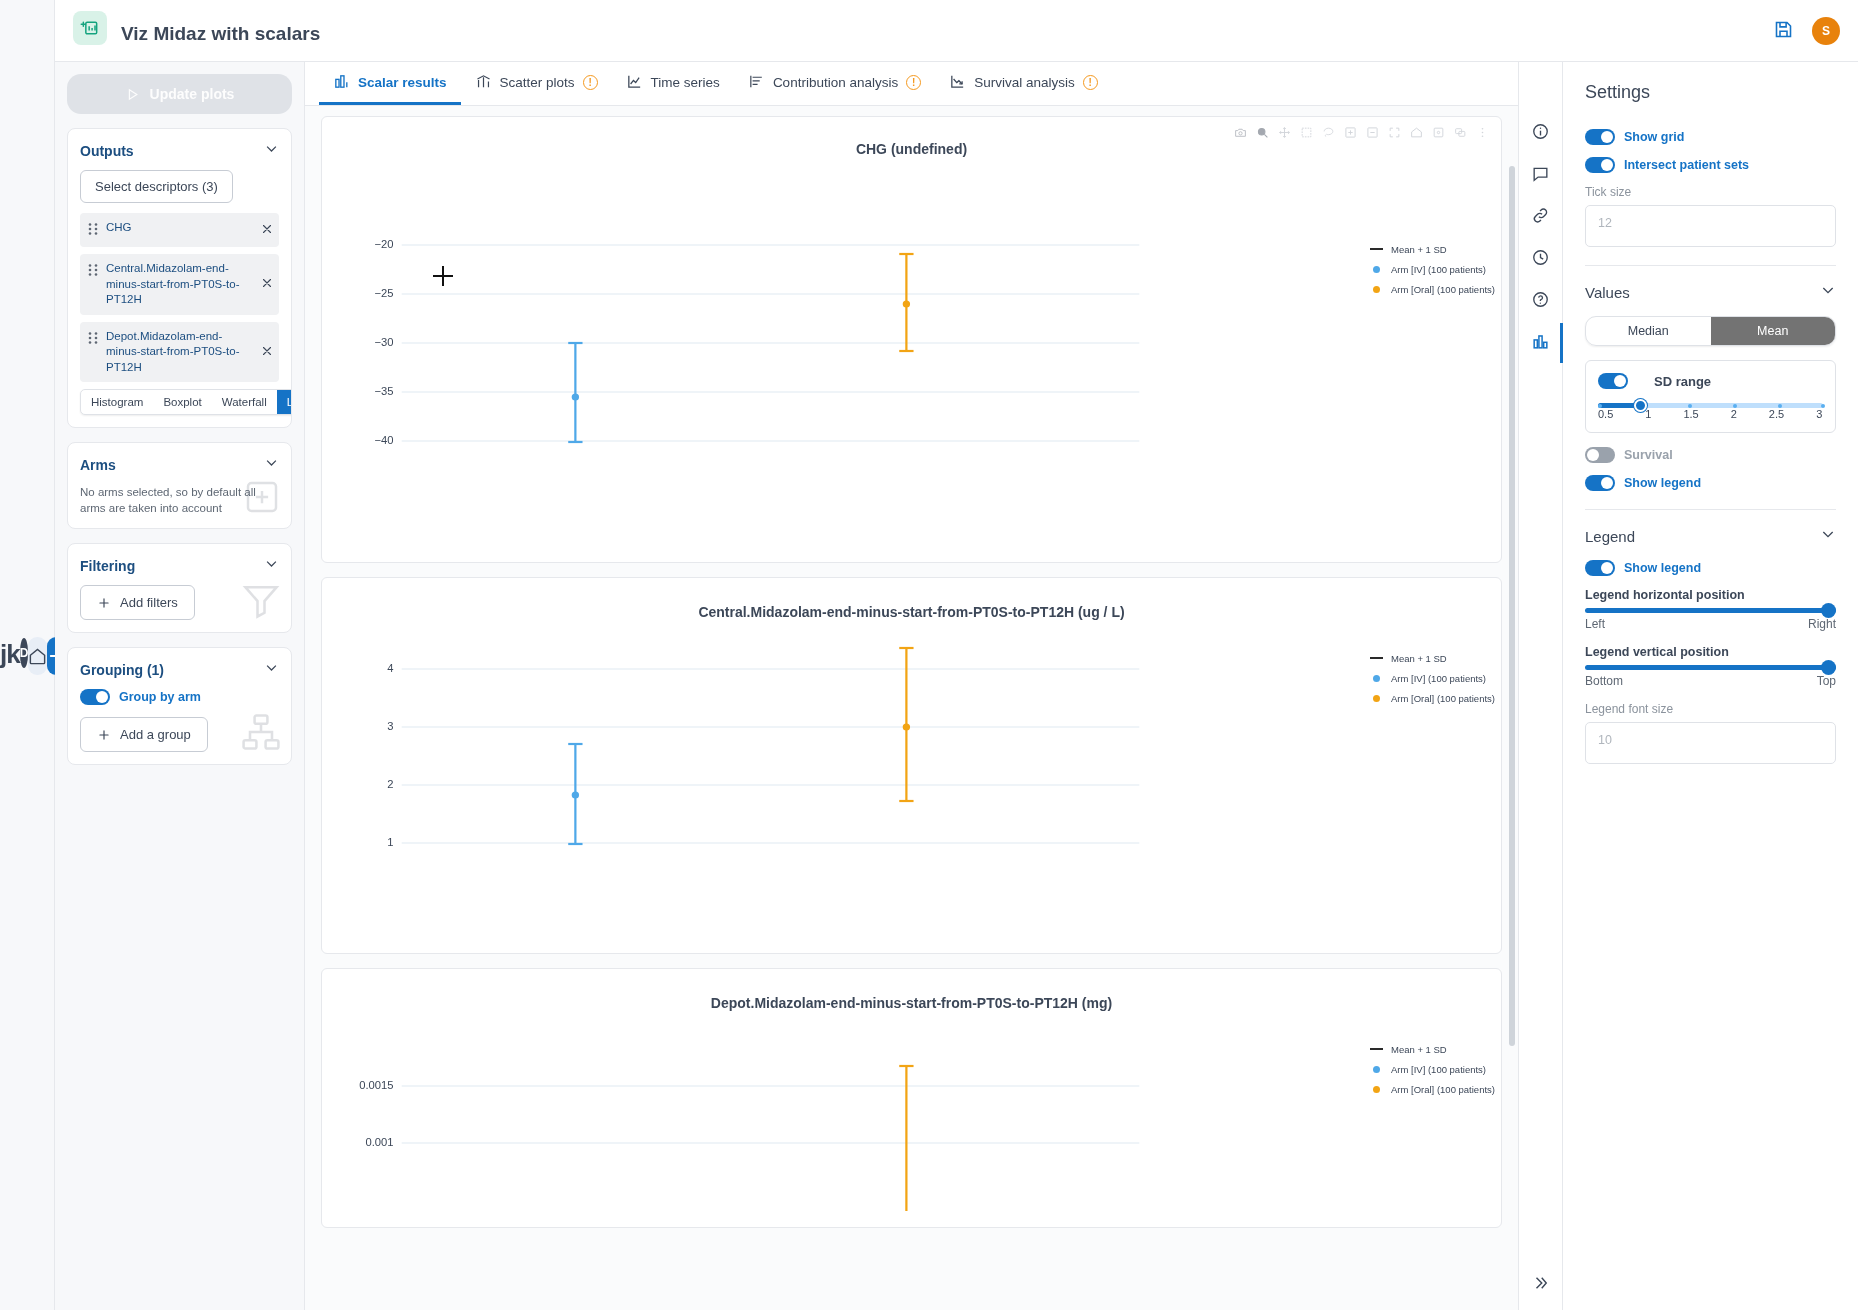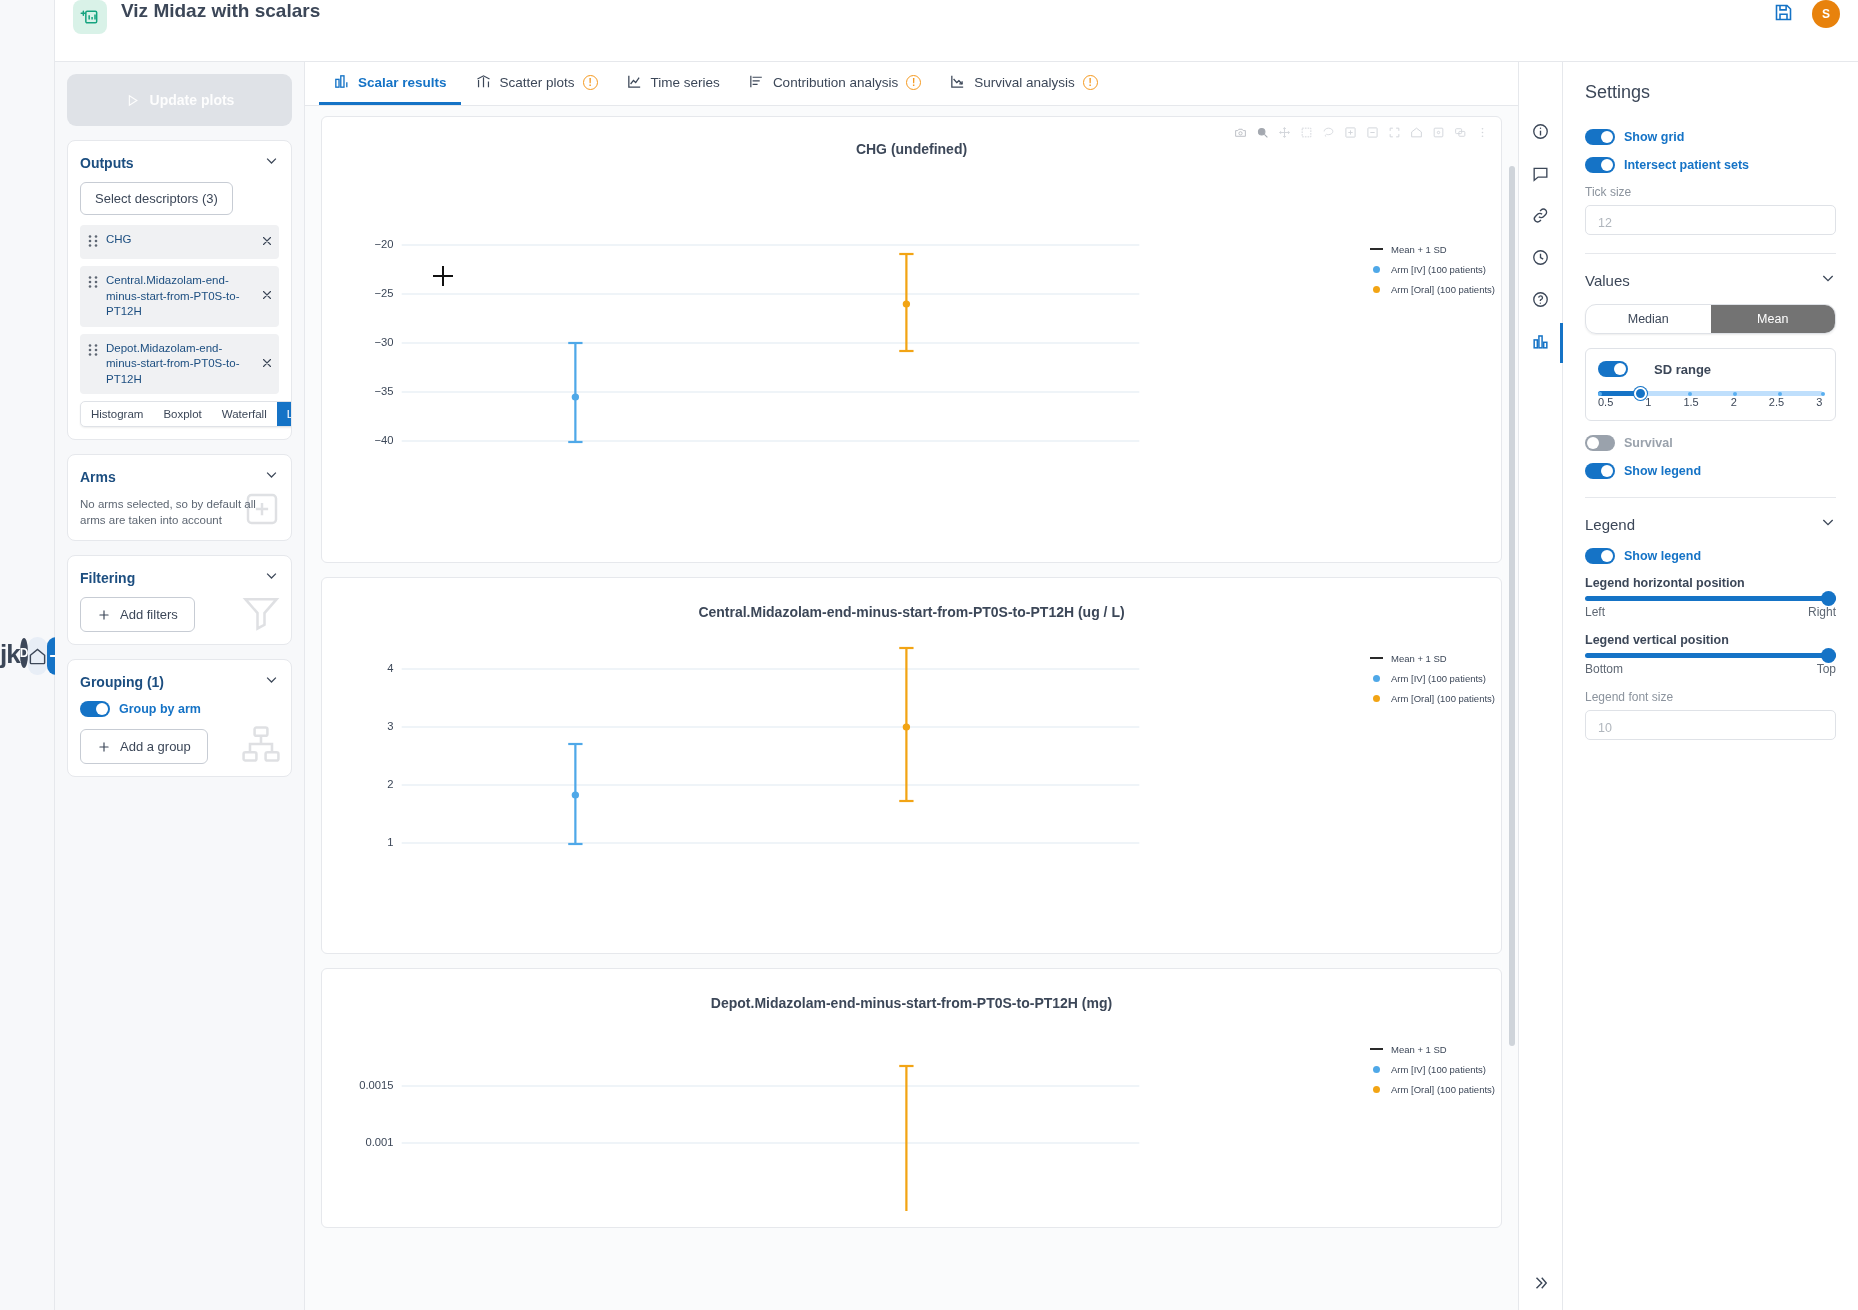--- a/index.html
+++ b/index.html
@@ -36,21 +36,21 @@
   .avatar-s-small {
     width: 22px; height: 22px; border-radius: 50%; background: #e8820c;
     color: #fff; font-size: 10px; font-weight: 700;
     display: flex; align-items: center; justify-content: center; margin-bottom: 16px;
   }
 
   
   .main-col { flex: 1 1 auto; display: flex; flex-direction: column; height: 1310px; }
   .topbar {
     height: 62px; background: #fff; border-bottom: 1px solid #e6e8ec;
-    display: flex; align-items: flex-start; padding: 0 18px; flex: 0 0 62px;
+    display: flex; align-items: flex-end; padding: 16px 18px; flex: 0 0 62px;
   }
   .app-icon {
     width: 34px; height: 34px; border-radius: 8px; background: #d9f2e8;
     display: flex; align-items: center; justify-content: center; margin-right: 14px;
   }
   .app-title { font-size: 19px; font-weight: 700; color: #3c4758; }
   .topbar-right { margin-left: auto; display: flex; align-items: center; gap: 18px; }
   .avatar-s {
     width: 28px; height: 28px; border-radius: 50%; background: #e8820c;
     color: #fff; font-size: 12px; font-weight: 700;
@@ -60,21 +60,21 @@
   
   .body-row { flex: 1 1 auto; display: flex; min-height: 0; }
 
   
   .leftpanel {
     width: 250px; flex: 0 0 250px; background: #f7f8fa;
     border-right: 1px solid #e6e8ec; padding: 12px 12px 0 12px;
     overflow: hidden;
   }
   .update-btn {
-    width: 100%; height: 52px; border-radius: 9px; background: #dfe2e7;
+    width: 100%; height: 40px; border-radius: 14px; background: #dfe2e7;
     color: #fdfdfd; font-size: 14px; font-weight: 700;
     display: flex; align-items: center; justify-content: center; gap: 10px;
     margin-bottom: 14px; border: none; cursor: default;
   }
   .card {
     background: #fff; border: 1px solid #e6e8ec; border-radius: 8px;
     padding: 12px; margin-bottom: 14px; position: relative; overflow: hidden;
   }
   .card-head { display: flex; align-items: center; justify-content: space-between; margin-bottom: 10px; }
   .card-title { font-size: 14px; font-weight: 700; color: #1c4e80; }
@@ -178,21 +178,21 @@
   }
   .settings-title { font-size: 18px; color: #3c4758; margin-bottom: 26px; }
   .sec-head {
     display: flex; align-items: center; justify-content: space-between;
     border-top: 1px solid #e6e8ec; padding-top: 16px; margin-top: 18px; margin-bottom: 14px;
   }
   .sec-title { font-size: 15px; color: #3c4758; }
   .field-label { font-size: 12px; color: #8b939d; margin-bottom: 6px; }
   .field-label.dark { color: #3c4758; font-size: 12.5px; font-weight: 700; }
   .input-box {
-    width: 100%; height: 30px; border: 1px solid #dfe2e7; border-radius: 5px;
+    width: 100%; height: 42px; border: 1px solid #dfe2e7; border-radius: 5px;
     font-size: 12.5px; color: #b0b6bd; padding: 0 12px; line-height: 34px;
   }
   .mm-toggle {
     display: flex; border: 1px solid #dfe2e7; border-radius: 11px; overflow: hidden;
     height: 30px; margin-bottom: 14px; box-shadow: 0 1px 2px rgba(0,0,0,.07);
   }
   .mm { flex: 1 1 50%; display: flex; align-items: center; justify-content: center;
         font-size: 12.5px; color: #3c4758; cursor: pointer; }
   .mm.on { background: #737373; color: #fff; }
   .sd-card { border: 1px solid #dfe2e7; border-radius: 6px; padding: 12px; margin-bottom: 14px; }

